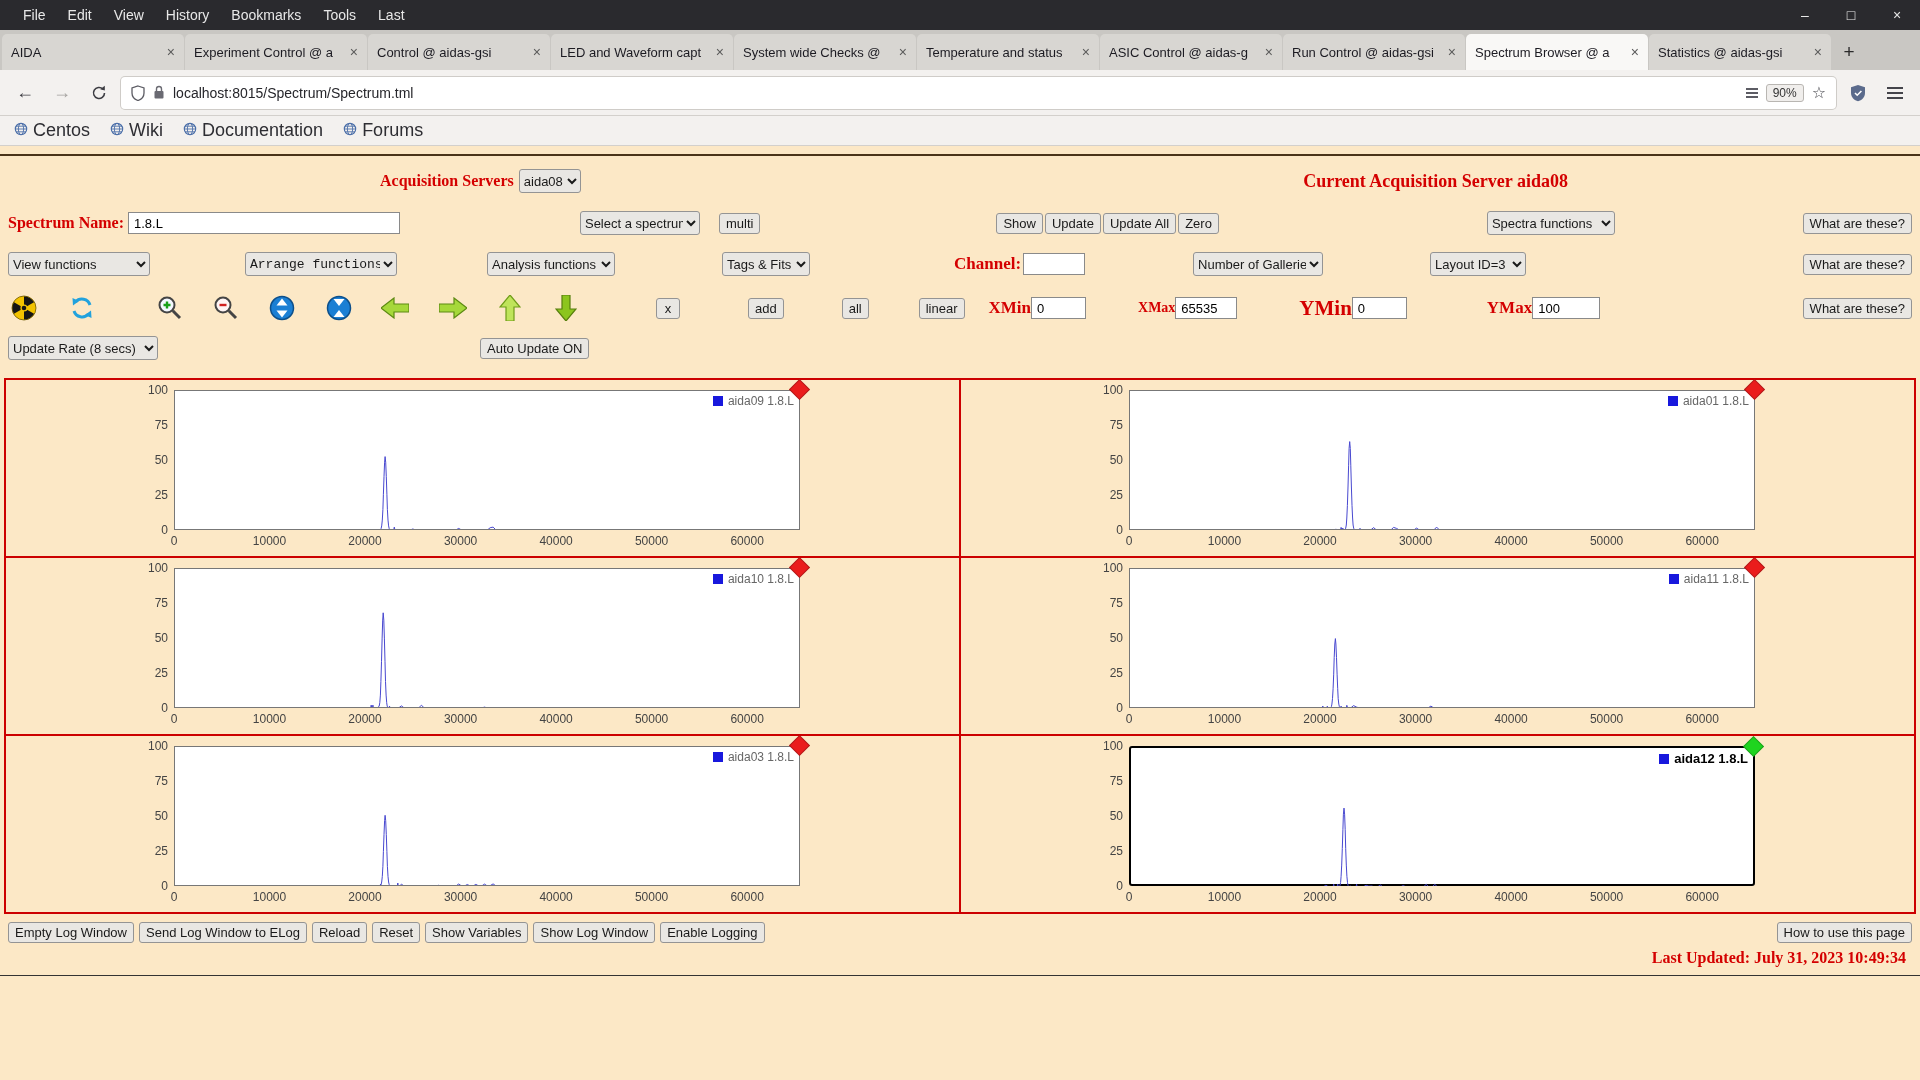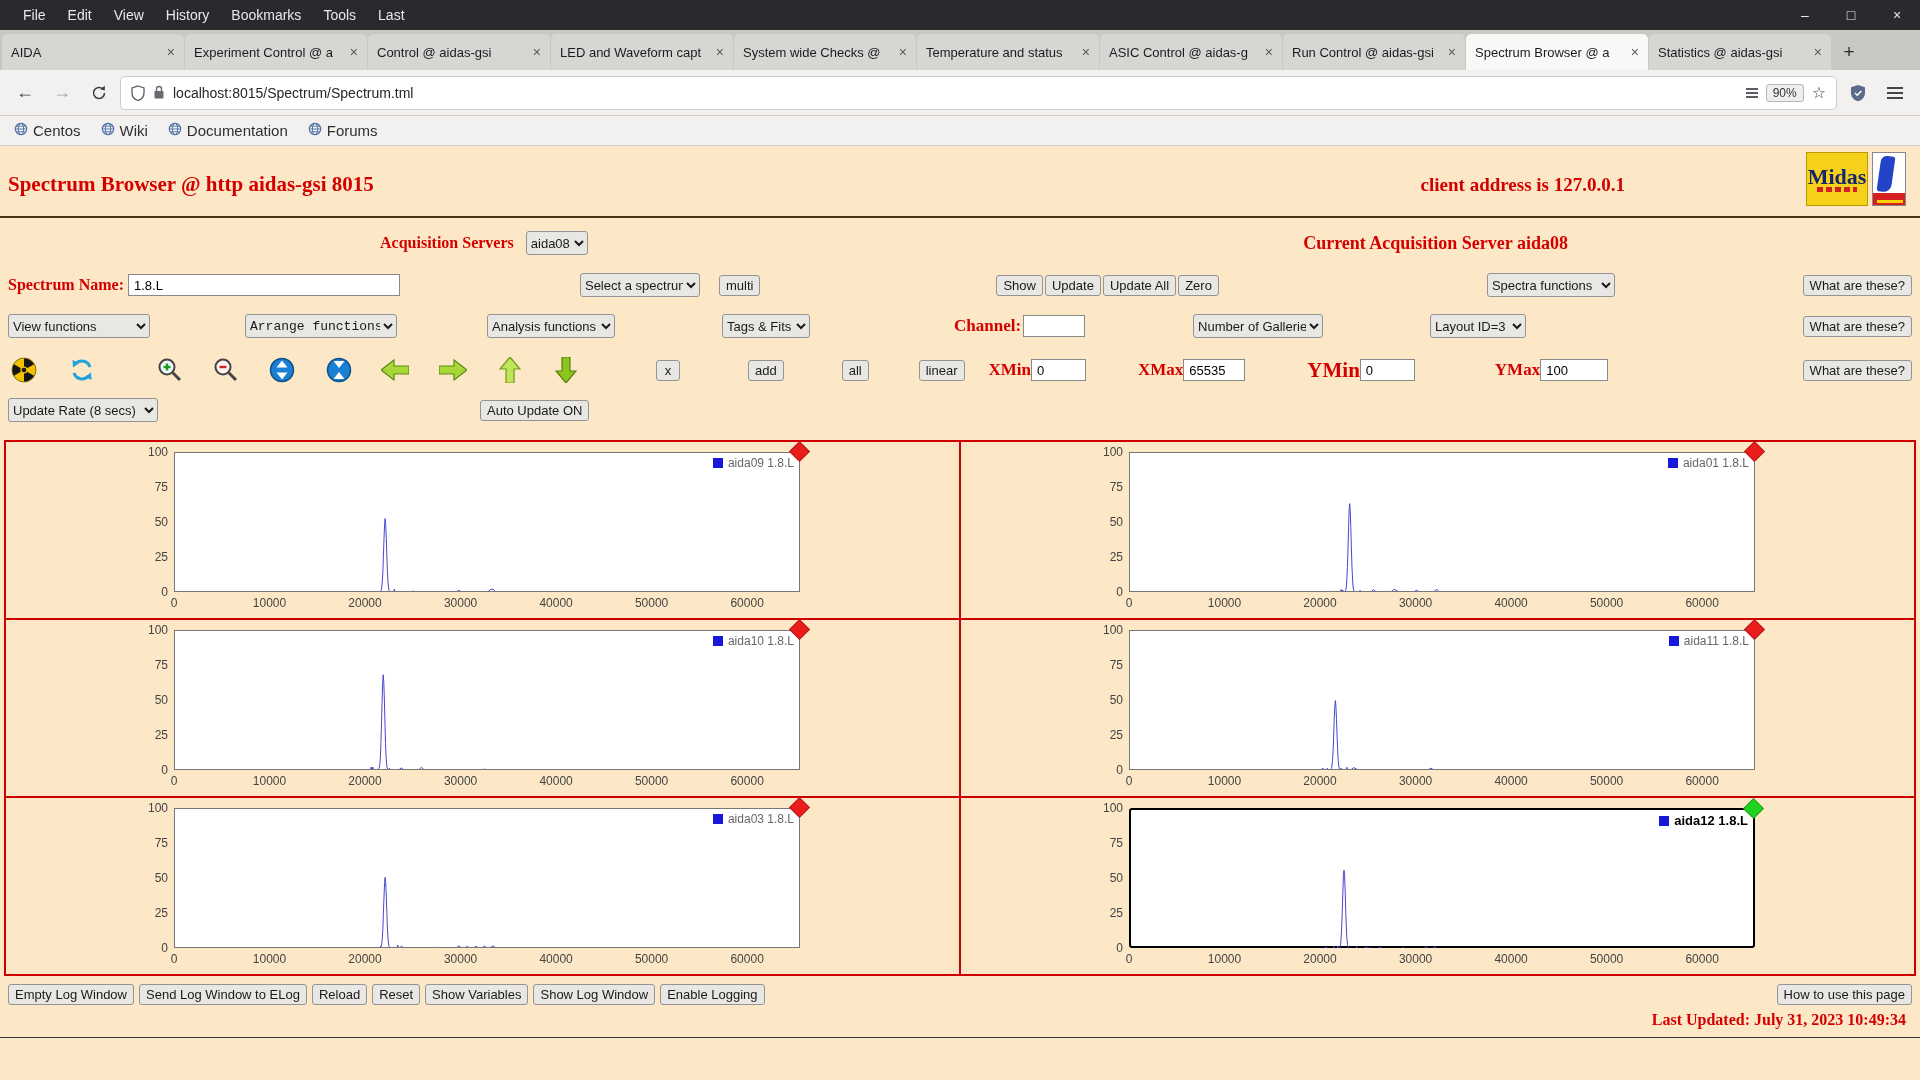--- a/index.html
+++ b/index.html
@@ -31,21 +31,21 @@
   .url-text { flex:1; color:#26262b; }
   .zoom-chip { border:1px solid #b9b6b2; border-radius:3px; padding:1px 6px; font-size:12px;
                background:#f0eeec; color:#333; }
   .reader-icon { display:flex; flex-direction:column; gap:2px; }
   .reader-icon i { display:block; width:12px; height:2px; background:#5c5c64; }
   .star { font-size:16px; color:#4c4c52; }
   .burger { display:flex; flex-direction:column; gap:3px; padding:4px; }
   .burger i { display:block; width:16px; height:2px; background:#44444a; }
 
   .bookmarksbar { height:30px; background:#f3f1ef; display:flex; align-items:center; padding:0 14px;
-                  gap:20px; font-size:15px; color:#2e2e33; border-bottom:1px solid #d3d0cc; }
+                  gap:20px; font-size:18px; color:#2e2e33; border-bottom:1px solid #d3d0cc; }
   .bm { display:flex; align-items:center; gap:5px; }
 
   
   .page { height:934px; background:#fce8c6; position:relative; overflow:hidden;
           font-family:"Liberation Serif","DejaVu Serif",serif; }
   .page-header { position:relative; padding:26px 8px 0; height:62px; }
   .page-title { font-size:21px; font-weight:bold; color:#d40000; }
   .client-addr { position:absolute; right:295px; top:28px; font-size:19px; font-weight:bold; color:#d40000; }
   .logos { position:absolute; right:14px; top:6px; display:flex; gap:4px; }
   .midas-logo { width:62px; height:54px; background:#f6d11c; border:1px solid #b99a00; display:flex;
@@ -54,21 +54,21 @@
   .midas-logo .wave { width:40px; height:5px; background:repeating-linear-gradient(90deg,#d42020 0 6px,#f6d11c 6px 9px); }
   .exp-logo { width:34px; height:54px; background:#fff; border:1px solid #888; position:relative; overflow:hidden; }
   .exp-logo .blue { position:absolute; left:6px; top:3px; width:14px; height:36px; background:#2244c8; border-radius:6px 2px 8px 2px; transform:rotate(8deg); }
   .exp-logo .redband { position:absolute; left:0; bottom:0; width:100%; height:12px; background:#d42020; }
   .exp-logo .yel { position:absolute; left:4px; bottom:2px; width:26px; height:3px; background:#ffd400; }
 
   .rule { border-top:2px solid #4a3318; margin:8px 0 0; }
 
   .row { display:flex; align-items:center; padding:0 8px; position:relative; }
   .row-acq { margin-top:10px; height:30px; }
-  .row-acq .lead { margin-left:372px; display:flex; align-items:center; gap:12px; }
+  .row-acq .lead { margin-left:372px; display:flex; align-items:center; gap:5px; }
   .current-server { position:absolute; right:352px; font-size:18px; font-weight:bold; color:#d40000; }
 
   .row-name { margin-top:10px; height:34px; }
   .row-funcs { margin-top:8px; height:32px; }
   .row-icons { margin-top:8px; height:40px; }
   .row-rate { margin-top:6px; height:28px; }
 
   .srf { font-family:"Liberation Serif",serif; font-size:16px; font-weight:bold; color:#d40000; }
 
   .btn { font-family:"Liberation Sans",sans-serif; font-size:13px; background:#e9e7e3; color:#1a1a1a;
@@ -240,35 +240,20 @@
             <circle cx="8" cy="8" r="6.5" fill="none" stroke="#4a6ea8" stroke-width="1.3"></circle>
             <ellipse cx="8" cy="8" rx="3" ry="6.5" fill="none" stroke="#4a6ea8" stroke-width="1"></ellipse>
             <path d="M1.5 8h13M2.5 4.8h11M2.5 11.2h11" stroke="#4a6ea8" stroke-width="1" fill="none"></path>
           </svg></span>
         <span>Forums</span>
       </div>
     </div>
 
   <div class="page">
 
-    <div class="page-header">
-      <span class="page-title">Spectrum Browser @ http aidas-gsi 8015</span>
-      <span class="client-addr">client address is 127.0.0.1</span>
-      <div class="logos">
-        <div class="midas-logo">
-          <span class="m">Midas</span>
-          <span class="wave"></span>
-        </div>
-        <div class="exp-logo">
-          <span class="blue"></span>
-          <span class="redband"></span>
-          <span class="yel"></span>
-        </div>
-      </div>
-    </div>
 
     <div class="rule"></div>
 
     <div class="row row-acq">
       <div class="lead">
         <span class="srf">Acquisition Servers</span>
         <select class="sel">
           <option>aida08</option>
         </select>
       </div>
@@ -384,21 +369,21 @@
         <svg width="22" height="26" viewBox="0 0 22 26">
           <polygon points="7,0 7,14 1,14 11,26 21,14 15,14 15,0" fill="#8cc51e" stroke="#577f0e" stroke-width="1.2"></polygon>
         </svg>
       </span>
       <button class="btn sm" style="margin-left:74px;width:24px;">x</button>
       <button class="btn sm" style="margin-left:68px;">add</button>
       <button class="btn sm" style="margin-left:58px;">all</button>
       <button class="btn sm" style="margin-left:50px;">linear</button>
       <span class="srf" style="margin-left:24px;font-size:17px;">XMin</span>
       <input class="inp" style="width: 55px;" value="0">
-      <span class="srf" style="margin-left:52px;font-size:17px;">XMax</span>
+      <span class="srf" style="margin-left:52px;font-size:14px;">XMax</span>
       <input class="inp" style="width: 62px;" value="65535">
       <span class="srf" style="margin-left:62px;font-size:21px;">YMin</span>
       <input class="inp" style="width: 55px;" value="0">
       <span class="srf" style="margin-left:80px;font-size:17px;">YMax</span>
       <input class="inp" style="width: 68px;" value="100">
       <button class="btn sm" style="margin-left:auto;">What are these?</button>
     </div>
 
     <div class="row row-rate">
       <select class="sel" style="width:150px;">

